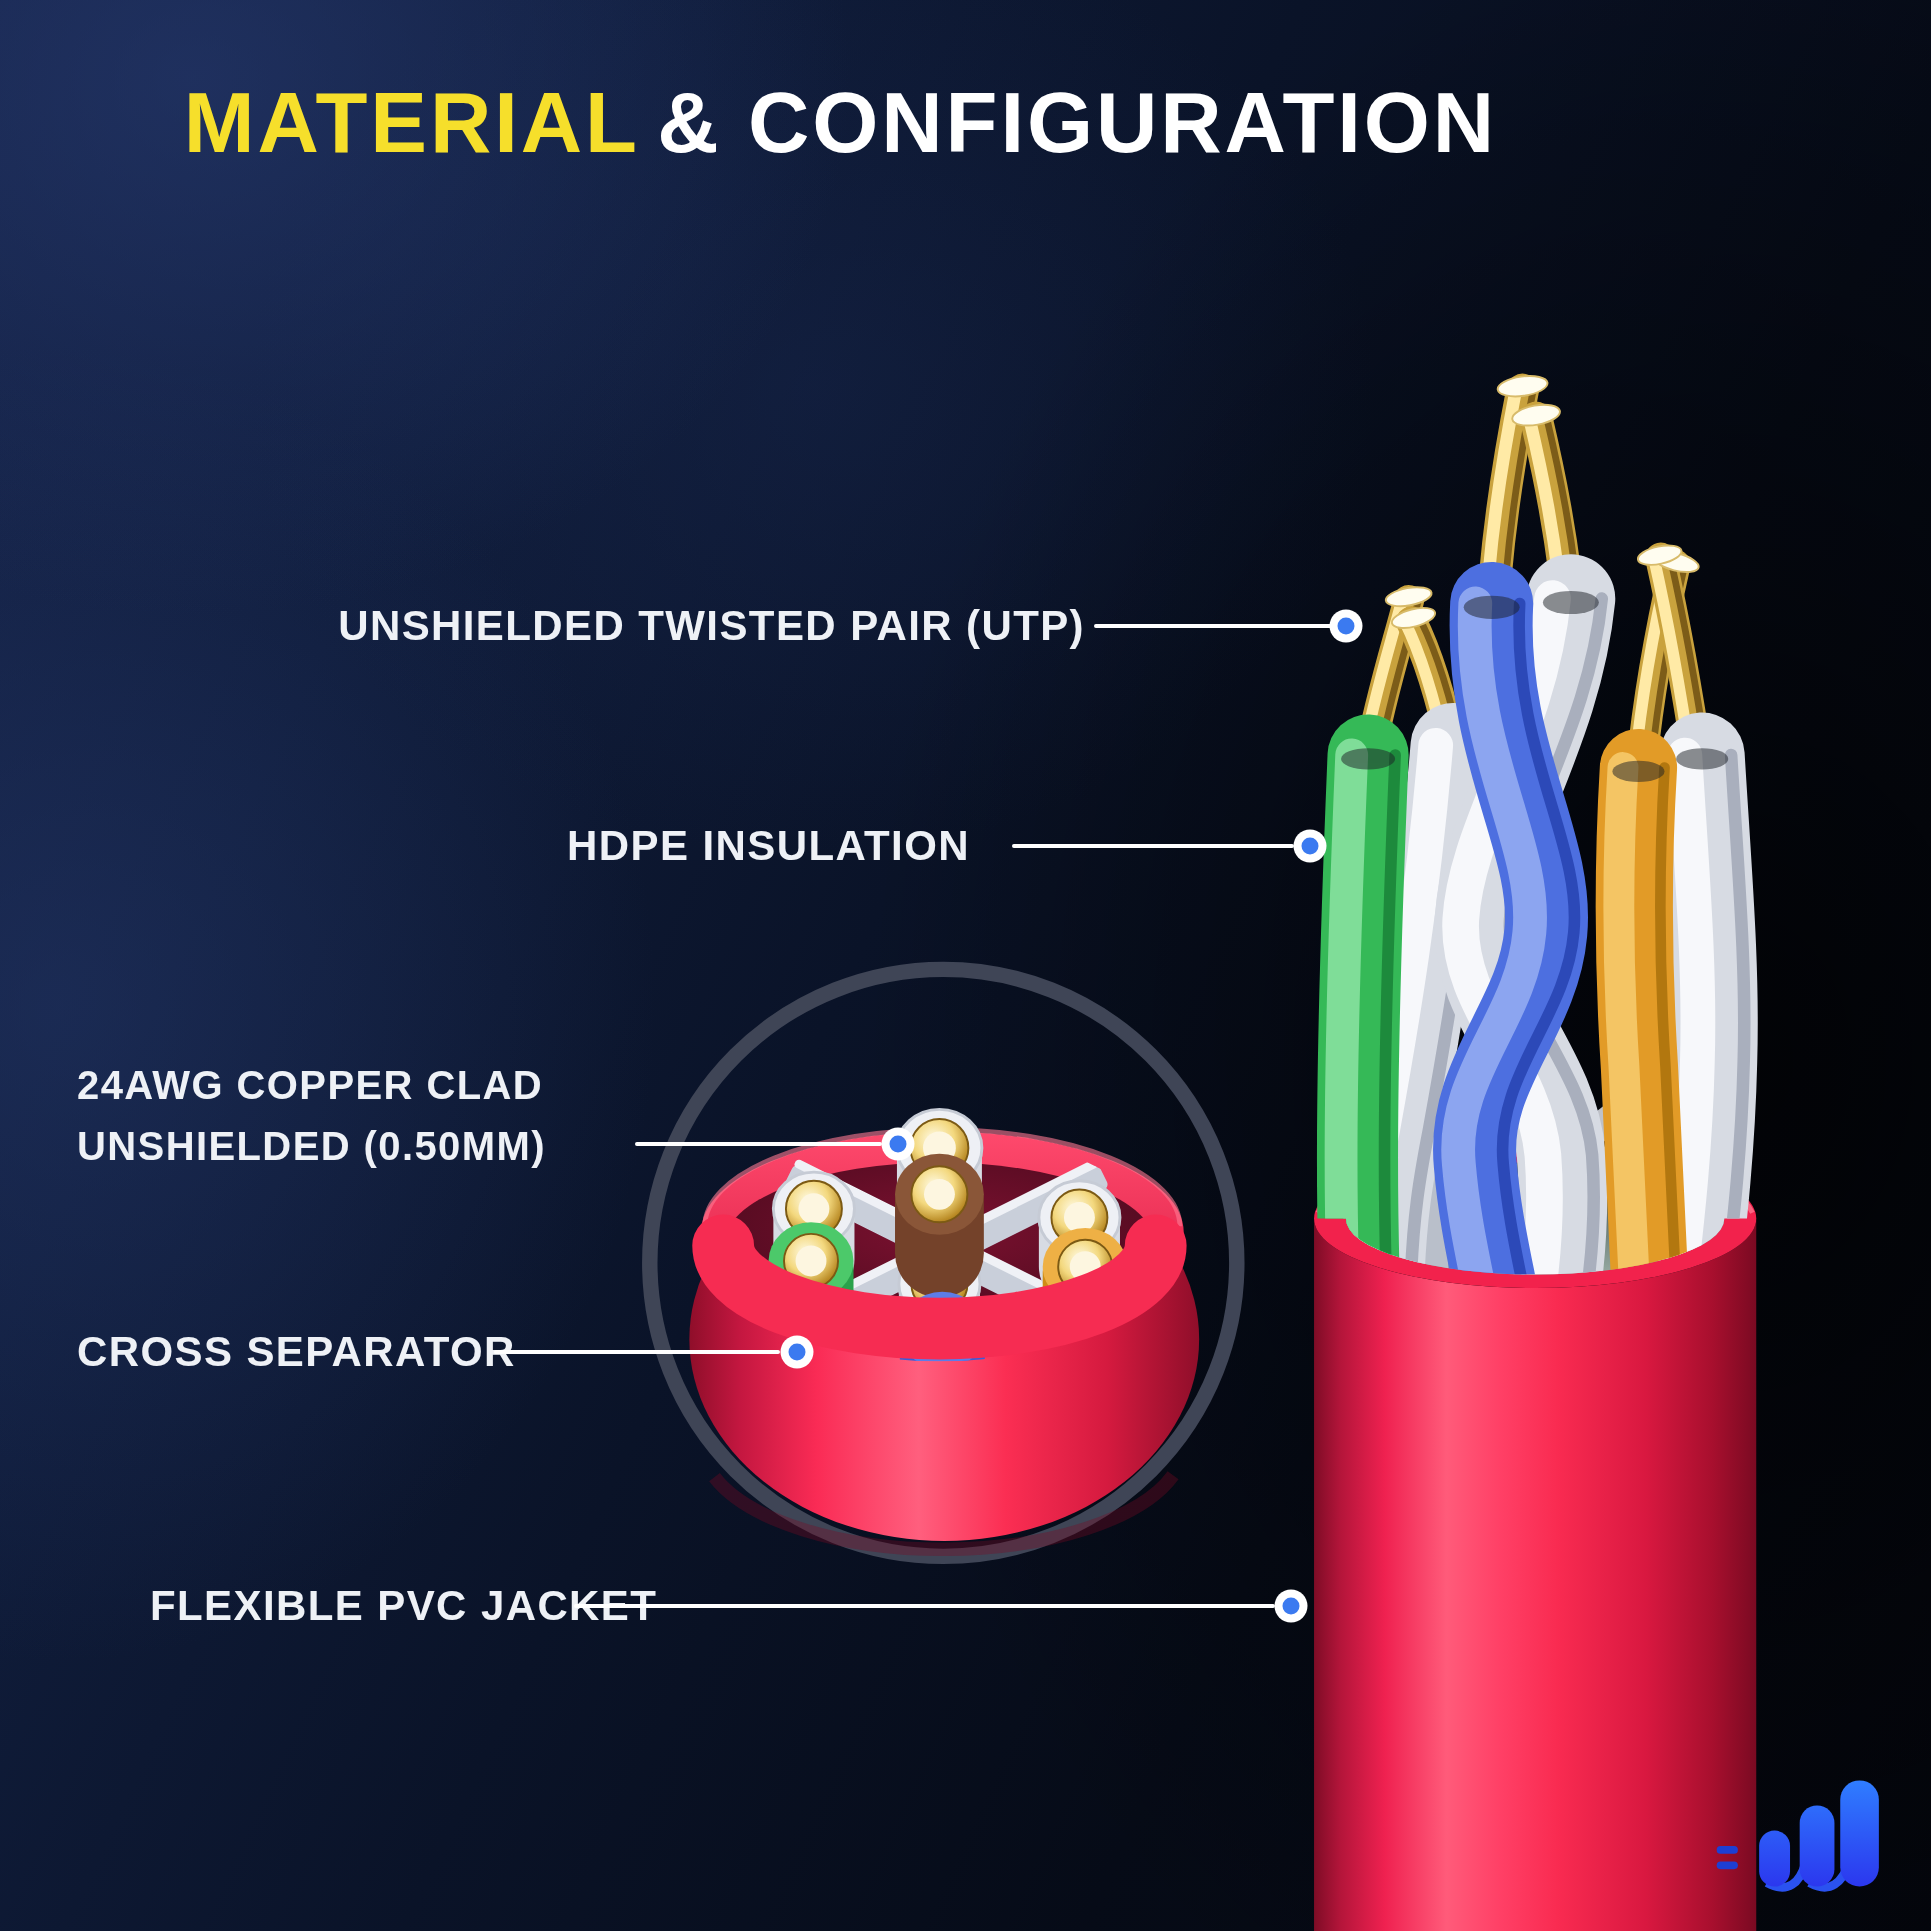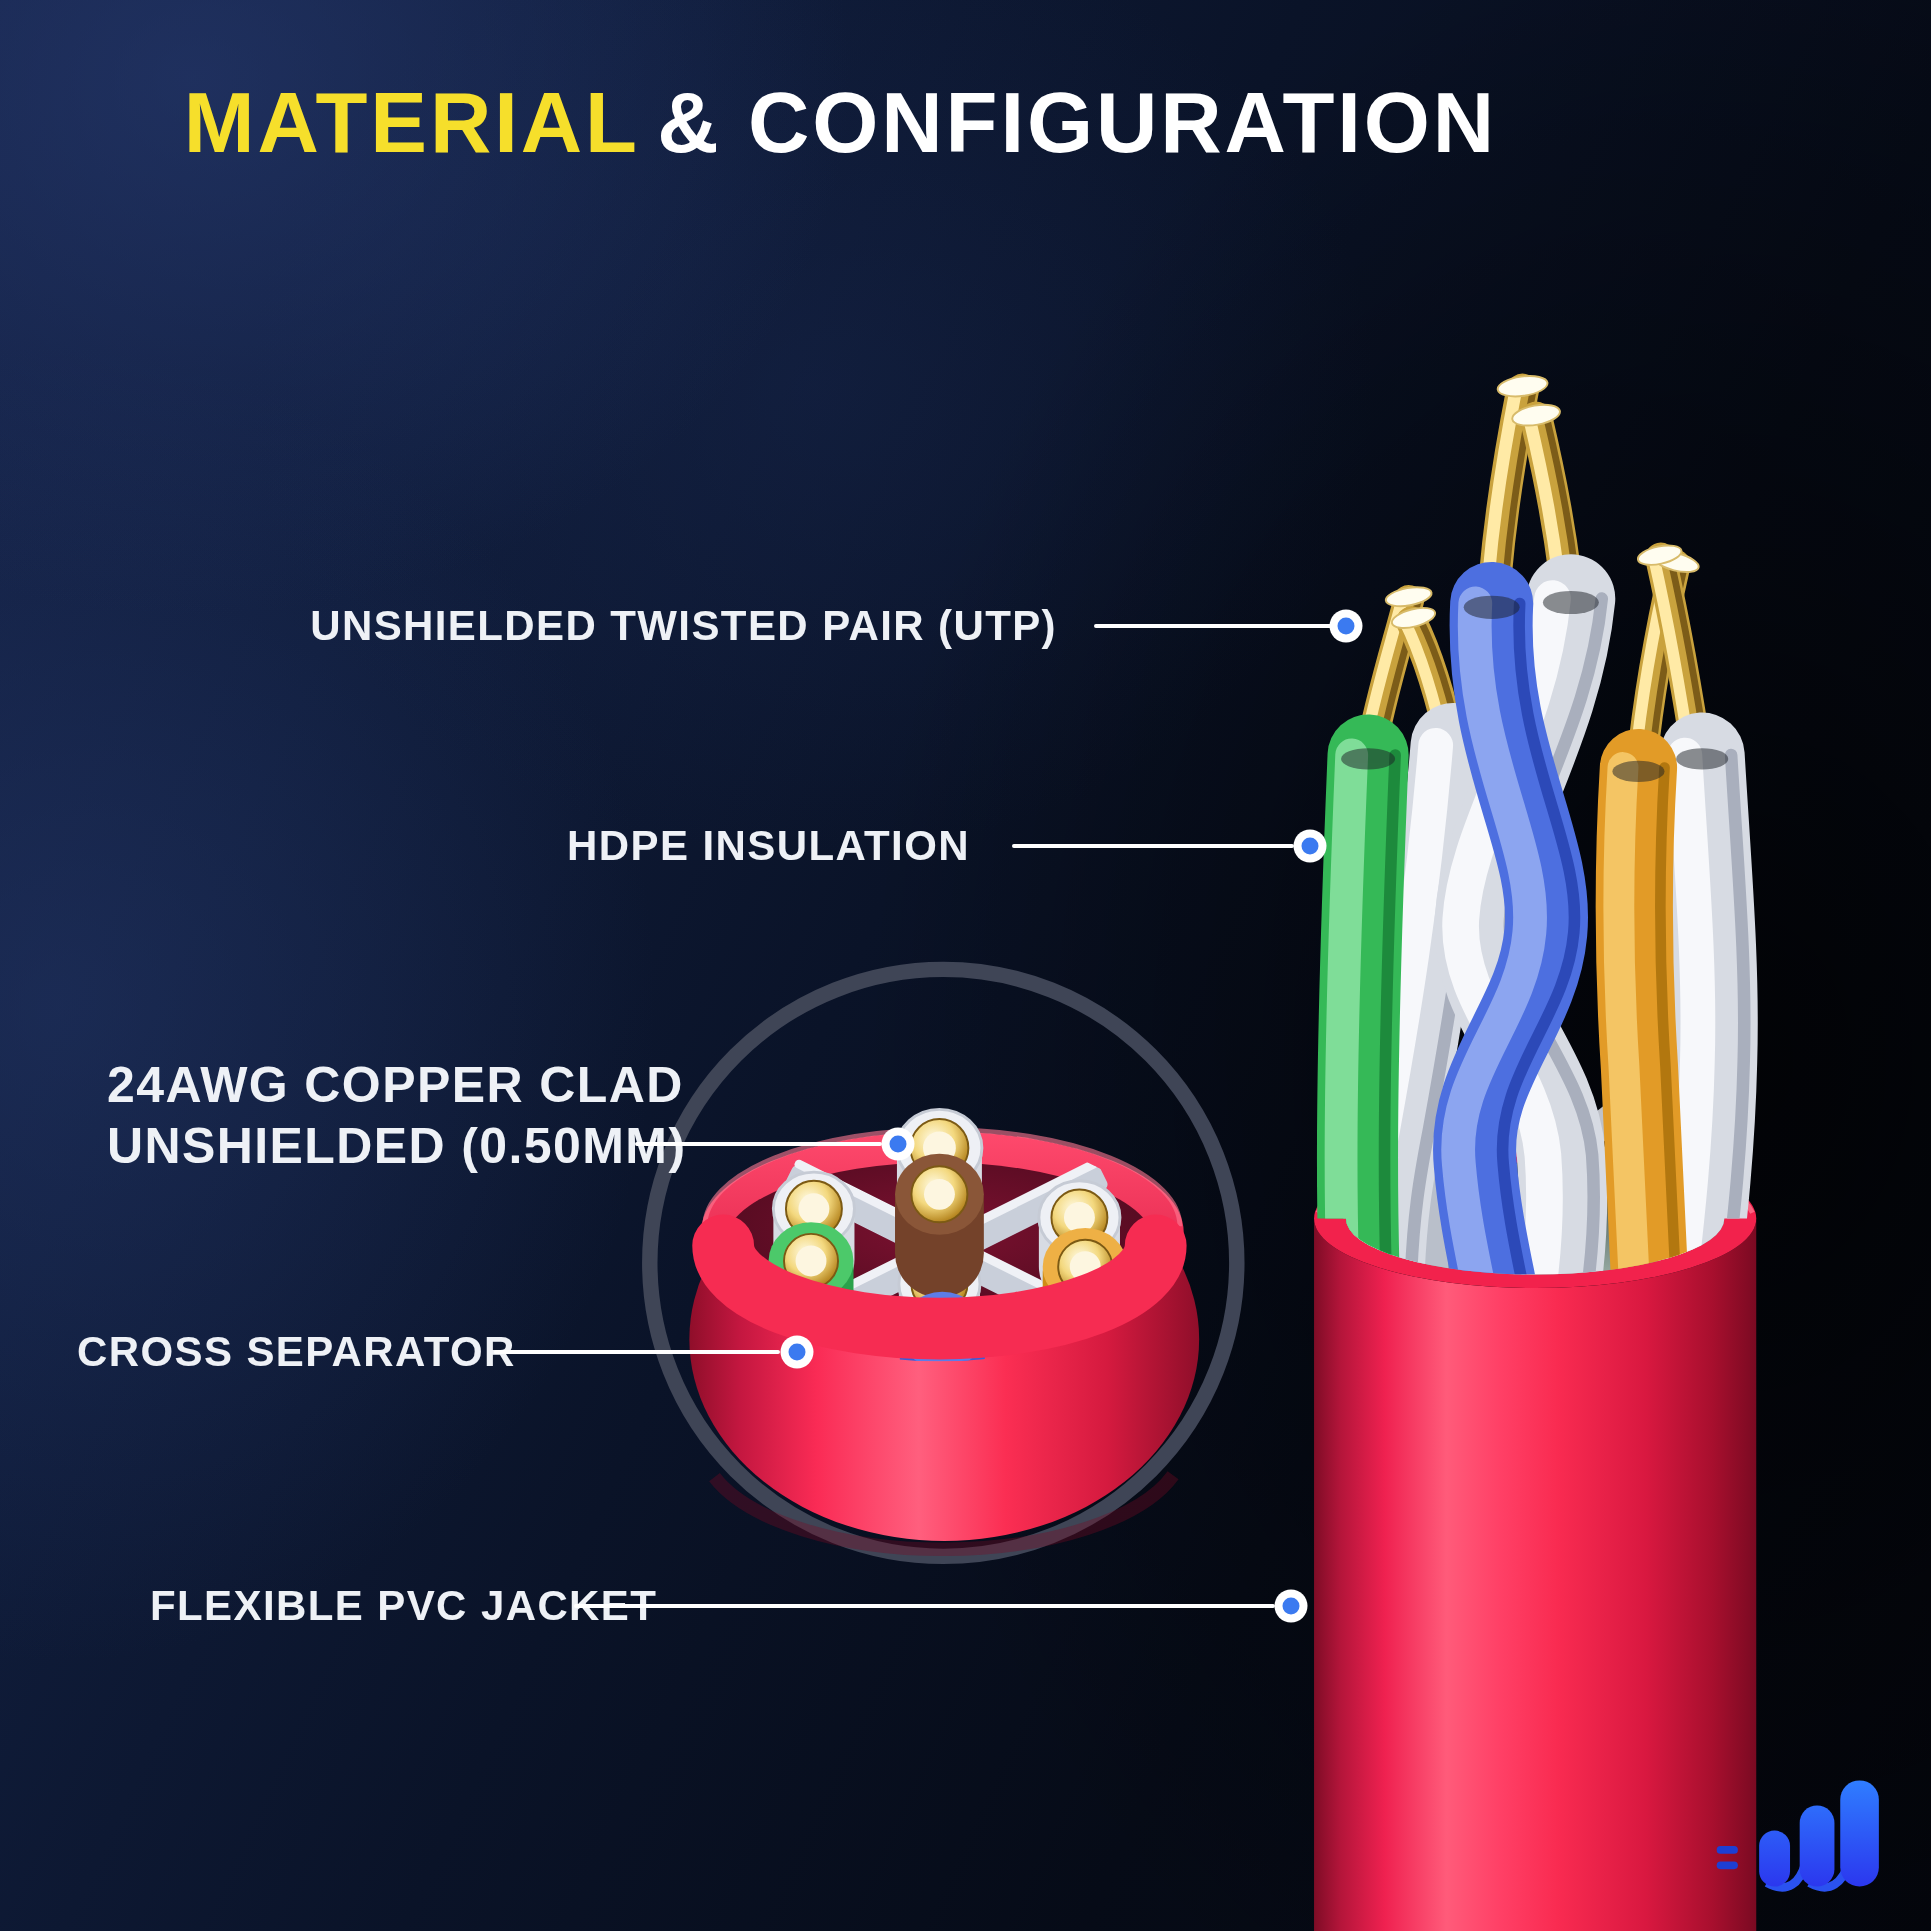--- a/index.html
+++ b/index.html
@@ -19,31 +19,31 @@
     text-align:center;transform:translateY(-50%);
     font-size:85px;font-weight:900;letter-spacing:2.9px;white-space:nowrap;
   }
   .title .t-hl{color:#F6DF2B;}
   .title .t-rest{color:#FFFFFF;margin-left:17.4px;}
   .lbl{
     position:absolute;color:#EEF1F6;font-weight:800;font-size:42px;
     letter-spacing:1.4px;white-space:nowrap;transform:translateY(-50%);
   }
   .lbl2{
-    position:absolute;color:#EEF1F6;font-weight:800;font-size:50px;
-    letter-spacing:1.4px;white-space:nowrap;line-height:61px;margin-left:30px;
+    position:absolute;color:#EEF1F6;font-weight:800;font-size:40px;
+    letter-spacing:1.4px;white-space:nowrap;line-height:61px;
   }
   .line{position:absolute;height:3.9px;background:#FFFFFF;border-radius:1.9px;}
   .dot{
     position:absolute;width:33px;height:33px;border-radius:50%;background:#FFFFFF;
     transform:translate(-50%,-50%);display:flex;align-items:center;justify-content:center;
   }
   .dot i{display:block;width:17.4px;height:17.4px;border-radius:50%;background:#3B7AF0;}
   
-  .co-utp-lbl  {right:874px; top:626px; text-align:center;}
+  .co-utp-lbl  {right:846px; top:626px; text-align:center;}
   .co-utp-line {left:1094px; top:624px; width:239px;}
   .co-utp-dot  {left:1346px; top:626px;}
   .co-hdpe-lbl {right:961px; top:846px; text-align:left;}
   .co-hdpe-line{left:1012px; top:844px; width:282px;}
   .co-hdpe-dot {left:1310px; top:846px;}
   .co-awg-lbl  {left:77px;  top:1055px;}
   .co-awg-line {left:635px; top:1142px; width:247px;}
   .co-awg-dot  {left:898px; top:1144px;}
   .co-cross-lbl{left:77px;  top:1352px;}
   .co-cross-line{left:494px;top:1350px; width:286px;}

